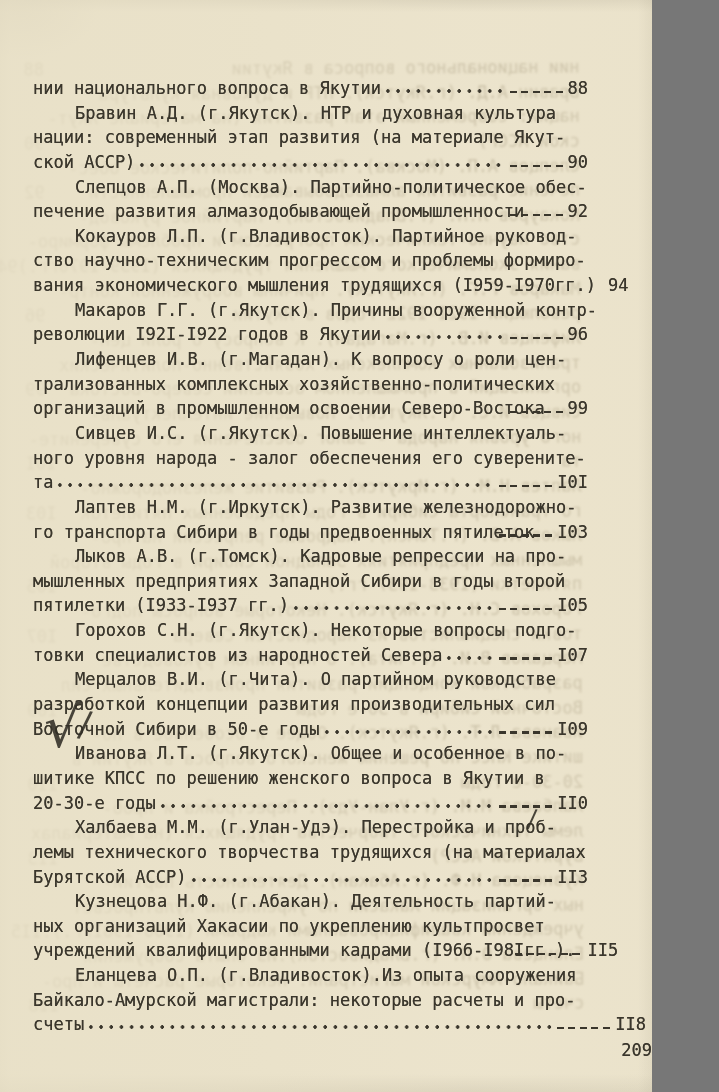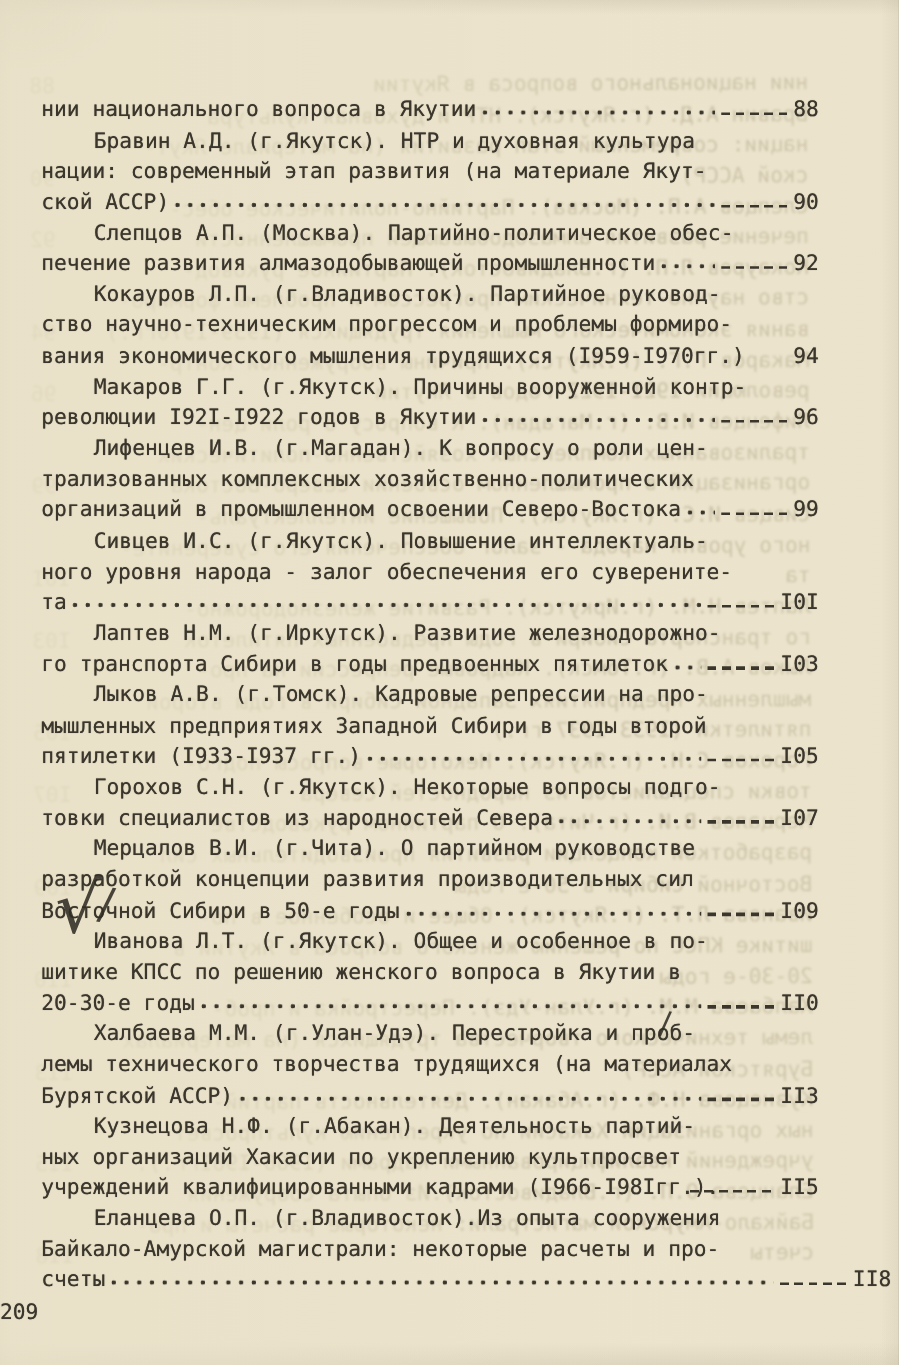--- a/index.html
+++ b/index.html
@@ -1,18 +1,18 @@
 <!DOCTYPE html>
 <html><head>
 <meta charset="utf-8">
 <style>
   html,body{margin:0;padding:0;background:#777;}
   .page{
     position:relative;
-    width:719px;height:1092px;
+    width:652px;height:1092px;
     overflow:hidden;
     background-color:#e8e0c7;
     background-image:
       radial-gradient(120px 70px at 14px 10px, rgba(95,88,70,.12), rgba(95,88,70,0) 70%),
       linear-gradient(180deg, rgba(99,92,72,.13), rgba(99,92,72,0) 12px),
       linear-gradient(0deg, rgba(99,92,72,.12), rgba(99,92,72,0) 18px),
       linear-gradient(90deg, rgba(99,92,72,.07), rgba(99,92,72,0) 10px),
       linear-gradient(270deg, rgba(99,92,72,.10), rgba(99,92,72,0) 14px),
       radial-gradient(140% 120% at 50% 45%, #ece4cd 55%, #e2dabf 100%);
     font-family:"DejaVu Sans Mono","Liberation Mono",monospace;
@@ -59,21 +59,21 @@
   .leader.dots::after,.leader.dash::after{
     content:"";position:absolute;right:1px;bottom:1px;width:54px;height:2.4px;
     background:repeating-linear-gradient(90deg, currentColor 0 7px, rgba(0,0,0,0) 7px 11.5px);
   }
   .leader.dash::after{width:68px;}
   .leader.none::before,.leader.none::after{display:none;}
   .pg.overflow{margin-right:-58px;}
   
   .folio{
     position:absolute;left:0;right:0;top:1040px;z-index:3;
-    text-align:left;font-size:17px;color:var(--ink,#3a362c);
+    text-align:right;font-size:17px;color:var(--ink,#3a362c);
     text-shadow:0 0 .6px rgba(58,54,44,.8);
   }
   
   .mark{position:absolute;z-index:4;color:rgba(48,44,36,.88);line-height:1;
         font-family:"DejaVu Sans",sans-serif;}
   .mark-check{left:44px;top:699px;font-size:57px;transform:rotate(2deg);}
   .mark-slash-v{left:79px;top:707px;font-size:35px;transform:rotate(9deg);}
   .mark-slash-p{left:528px;top:806px;font-size:25px;transform:rotate(7deg);}
 </style>
 </head>

